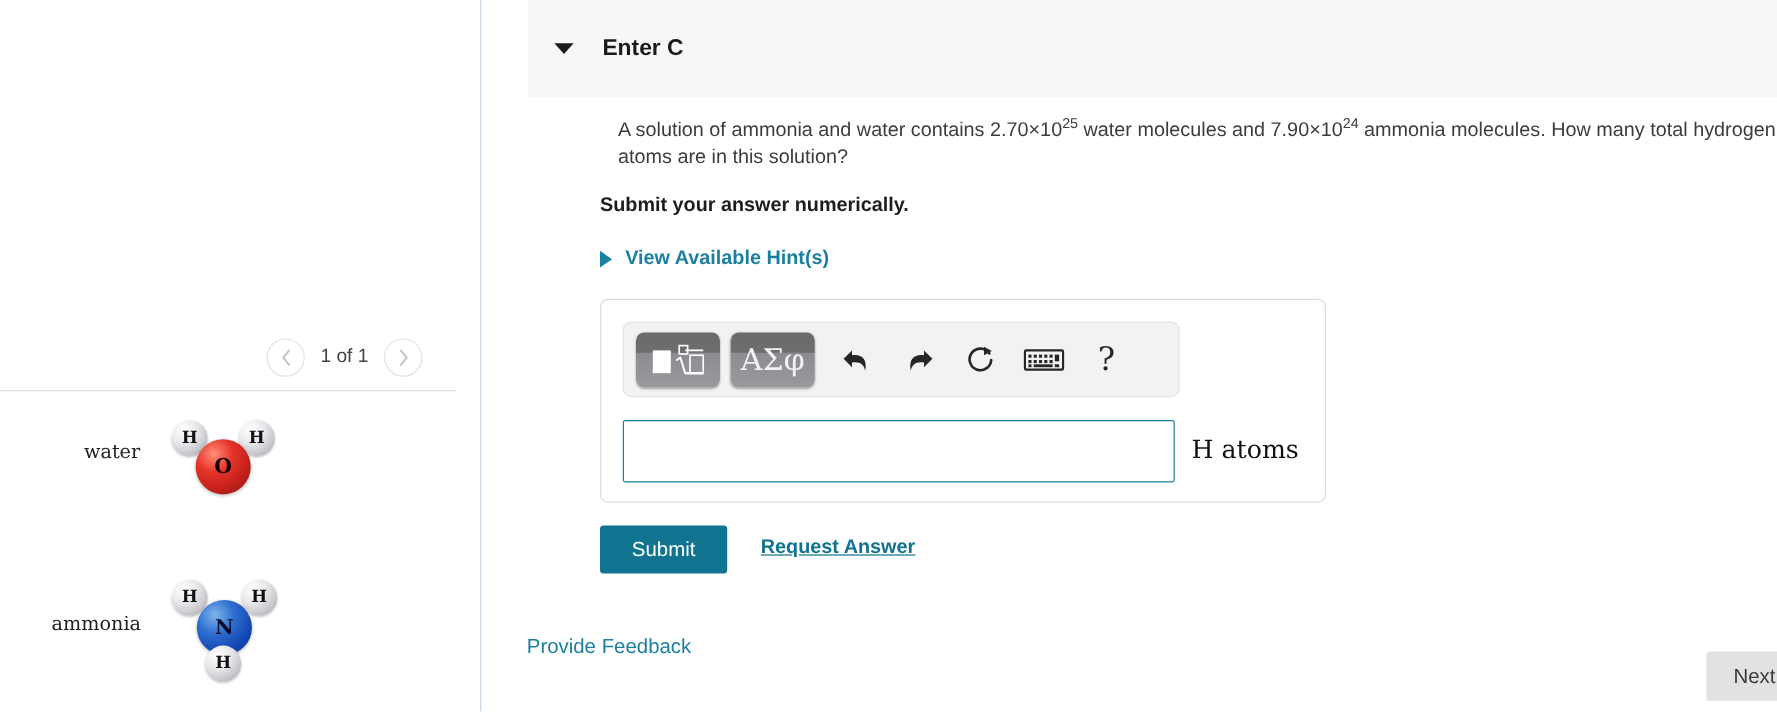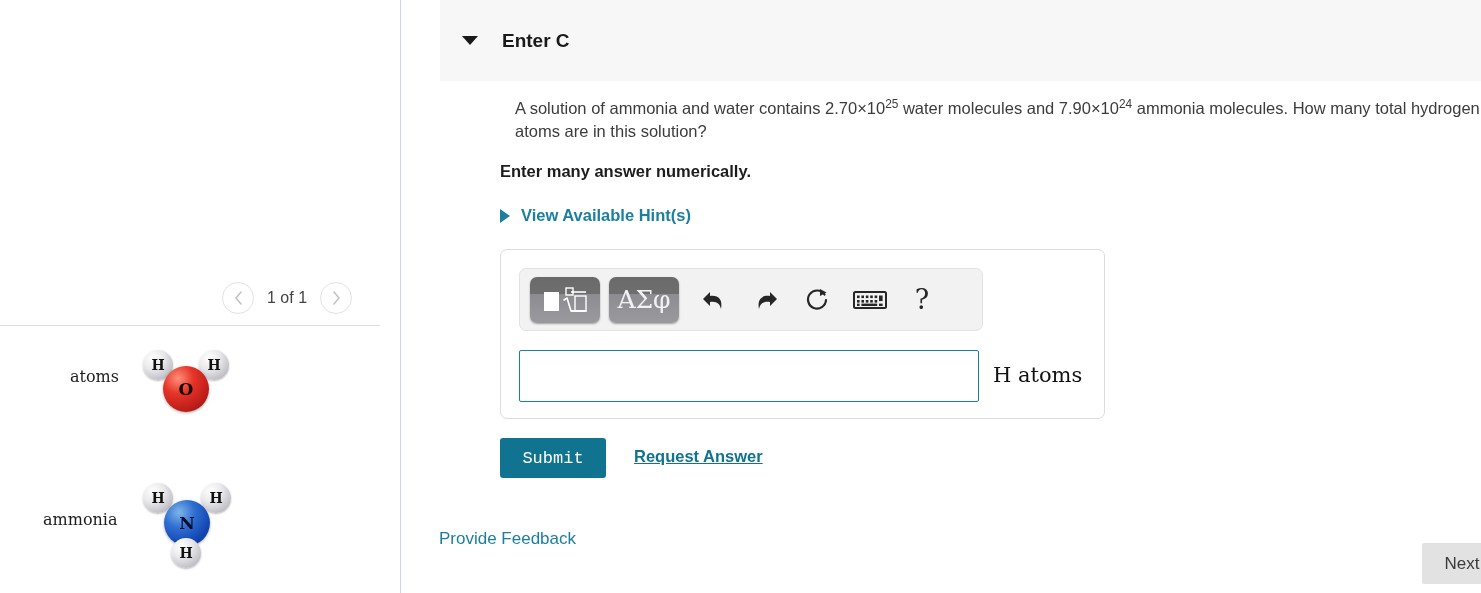--- a/index.html
+++ b/index.html
@@ -150,21 +150,21 @@
     font-family: "Liberation Sans", sans-serif;
   }
   #answer-unit {
     position: absolute; left: 592px; top: 363px;
     font-family: "DejaVu Serif", serif; font-size: 21px; color: #111;
   }
 
   #submit-btn {
     position: absolute; left: 99px; top: 438px; width: 106px; height: 40px;
     background: #10738f; color: #fff; border: none; border-radius: 3px;
-    font-size: 17px; font-family: Liberation Mono, monospace;
+    font-size: 17px; font-family: Liberation Sans, sans-serif;
     cursor: pointer;
   }
   #request-answer {
     position: absolute; left: 233px; top: 447px;
     font-size: 16.5px; font-weight: bold; color: #10738f;
     text-decoration: underline; cursor: pointer;
   }
 
   #provide-feedback {
     position: absolute; left: 38px; top: 529px;
@@ -194,21 +194,21 @@
       <div class="pager-btn">
         <svg width="9" height="14" viewBox="0 0 9 14">
           <polyline points="2,1 7,7 2,13" fill="none" stroke="#c3c3c3" stroke-width="1.6" stroke-linecap="round" stroke-linejoin="round"></polyline>
         </svg>
       </div>
     </div>
 
     <div id="sidebar-divider-h"></div>
 
     <div class="mol-row" style="left:0; top:340px; width:300px; height:75px;">
-      <span class="mol-label" style="left:70px; top:27px;">atoms</span>
+      <span class="mol-label" style="left:70px; top:27px;">water</span>
       <span class="atom atom-h" style="left:143px; top:10px;">H</span>
       <span class="atom atom-h" style="left:199px; top:10px;">H</span>
       <span class="atom atom-o" style="left:163px; top:26px;">O</span>
     </div>
 
     <div class="mol-row" style="left:0; top:470px; width:300px; height:110px;">
       <span class="mol-label" style="left:43px; top:40px;">ammonia</span>
       <span class="atom atom-h" style="left:143px; top:13px;">H</span>
       <span class="atom atom-h" style="left:201px; top:13px;">H</span>
       <span class="atom atom-n" style="left:164px; top:30px;">N</span>
@@ -222,21 +222,21 @@
 
     <div id="part-header">
       <div id="part-caret"></div>
       <span id="part-title">Enter C</span>
     </div>
 
     <div id="qtext">
       <span>A solution of ammonia and water contains 2.70×10</span><sup>25</sup><span> water molecules and 7.90×10</span><sup>24</sup><span> ammonia molecules. How many total hydrogen atoms are in this solution?</span>
     </div>
 
-    <div id="instruction">Enter many answer numerically.</div>
+    <div id="instruction">Submit your answer numerically.</div>
 
     <div id="answer-card">
 
       <div id="mathbar">
 
         <div class="mb-btn">
           <svg width="46" height="28" viewBox="0 0 46 28">
             <rect x="2" y="6" width="15" height="19" fill="#ffffff"></rect>
             <rect x="24" y="2" width="7" height="7" fill="none" stroke="#ffffff" stroke-width="1.4"></rect>
             <polyline points="22,14 25,12 29,25 44,25" fill="none" stroke="#ffffff" stroke-width="1.6" stroke-linejoin="round" stroke-linecap="round"></polyline>

